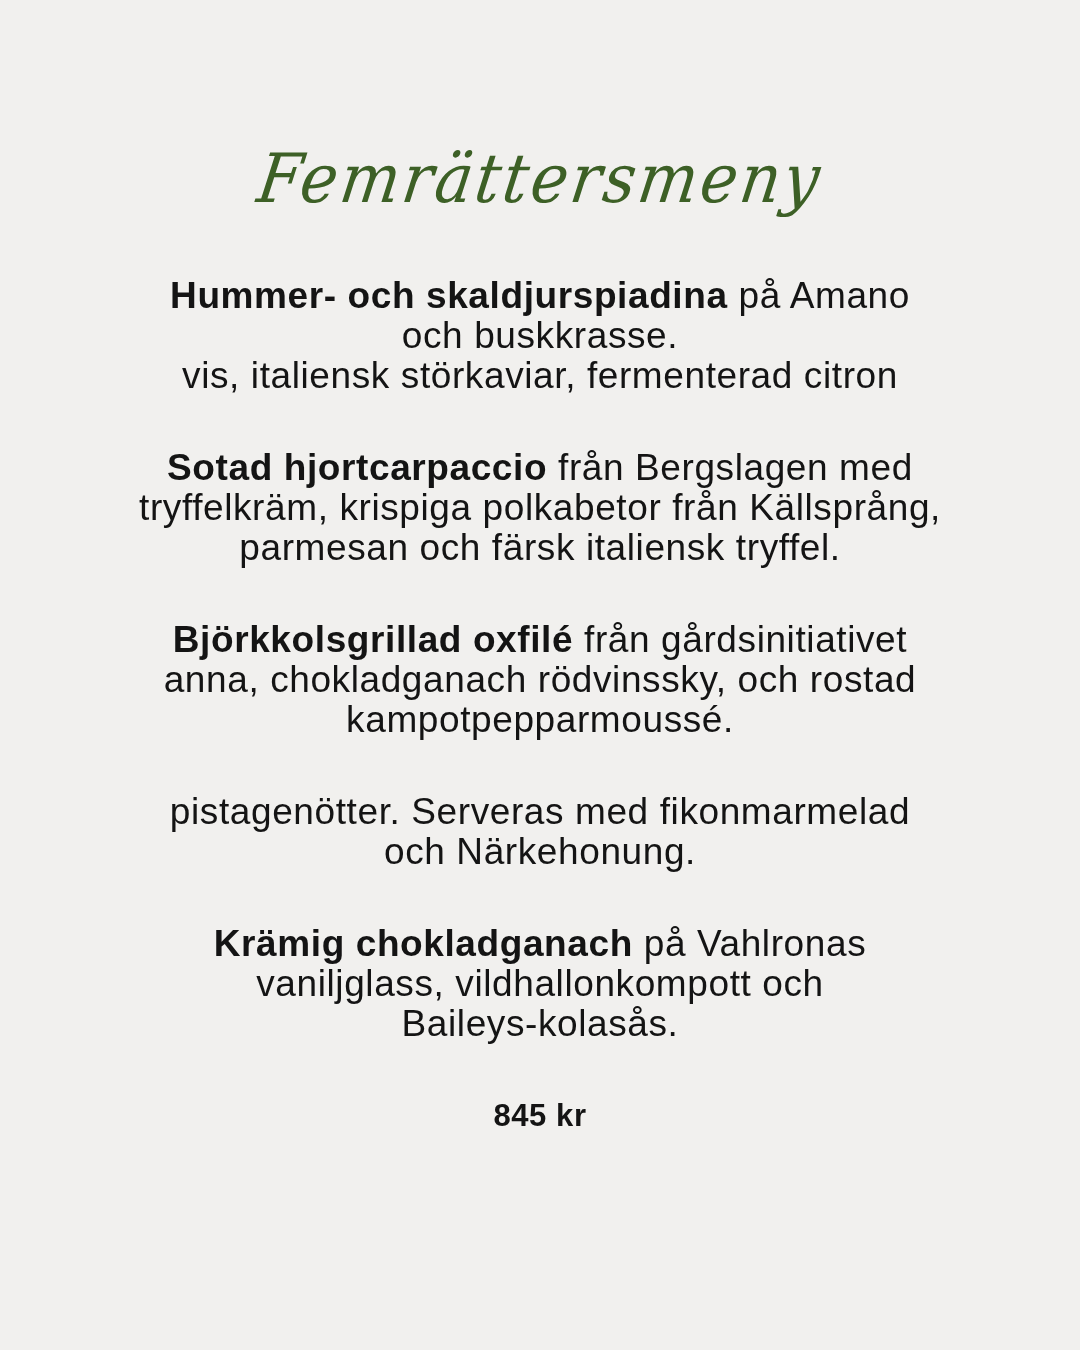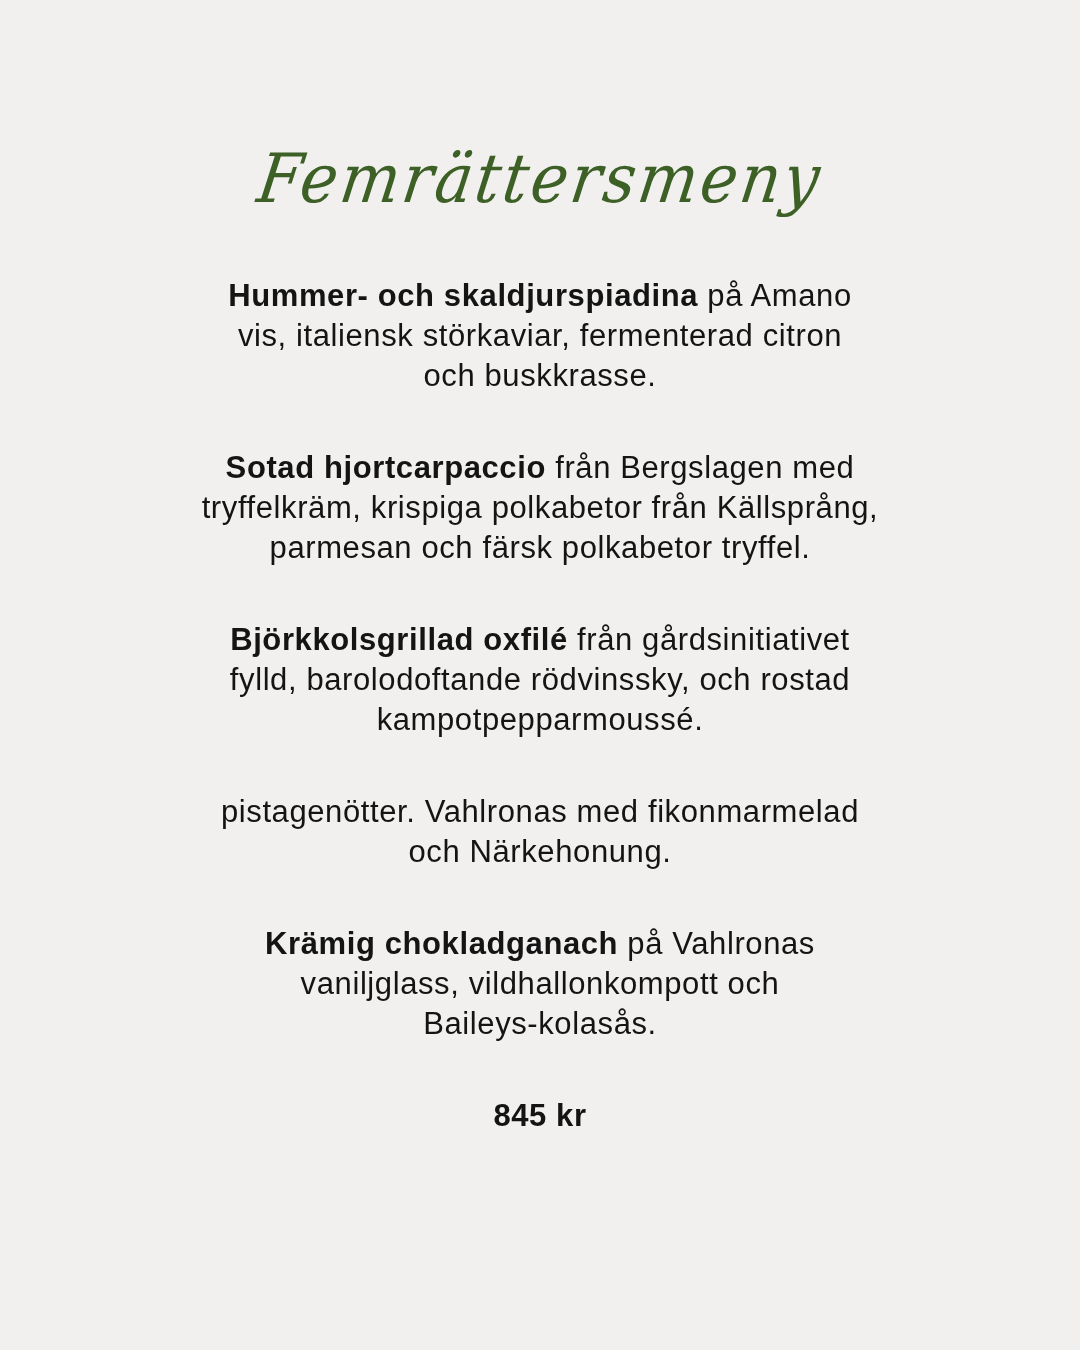--- a/index.html
+++ b/index.html
@@ -35,21 +35,21 @@
     font-size: 68px;
     letter-spacing: 3px;
     color: var(--green);
     transform: skewX(-8deg) scaleX(0.92);
     white-space: nowrap;
   }
   .courses {
     margin-top: 36px;
     width: 880px;
     text-align: center;
-    font-size: 31px;
+    font-size: 37px;
     line-height: 40px;
     letter-spacing: 0.6px;
   }
   .course { margin-bottom: 52px; }
   .course:last-child { margin-bottom: 8px; }
   .course .line { display: block; }
   .course strong { font-weight: bold; }
   .price {
     margin-top: 44px;
     font-size: 31px;
@@ -60,35 +60,35 @@
   }
 </style>
 </head>
 <body>
 
 <div class="poster">
   <div class="title">Femrättersmeny</div>
   <div class="courses">
       <p class="course">
         <span class="line"><strong>Hummer- och skaldjurspiadina</strong> på Amano</span>
+        <span class="line">och buskkrasse.</span>
         <span class="line">vis, italiensk störkaviar, fermenterad citron</span>
-        <span class="line">och buskkrasse.</span>
       </p>
       <p class="course">
         <span class="line"><strong>Sotad hjortcarpaccio</strong> från Bergslagen med</span>
         <span class="line">tryffelkräm, krispiga polkabetor från Källsprång,</span>
-        <span class="line">parmesan och färsk polkabetor tryffel.</span>
+        <span class="line">parmesan och färsk italiensk tryffel.</span>
       </p>
       <p class="course">
         <span class="line"><strong>Björkkolsgrillad oxfilé</strong> från gårdsinitiativet</span>
-        <span class="line">fylld, barolodoftande rödvinssky, och rostad</span>
+        <span class="line">anna, chokladganach rödvinssky, och rostad</span>
         <span class="line">kampotpepparmoussé.</span>
       </p>
       <p class="course">
-        <span class="line">pistagenötter. Vahlronas med fikonmarmelad</span>
+        <span class="line">pistagenötter. Serveras med fikonmarmelad</span>
         <span class="line">och Närkehonung.</span>
       </p>
       <p class="course">
         <span class="line"><strong>Krämig chokladganach</strong> på Vahlronas</span>
         <span class="line">vaniljglass, vildhallonkompott och</span>
         <span class="line">Baileys-kolasås.</span>
       </p>
     </div>
   <div class="price">845 kr</div>
 </div>

